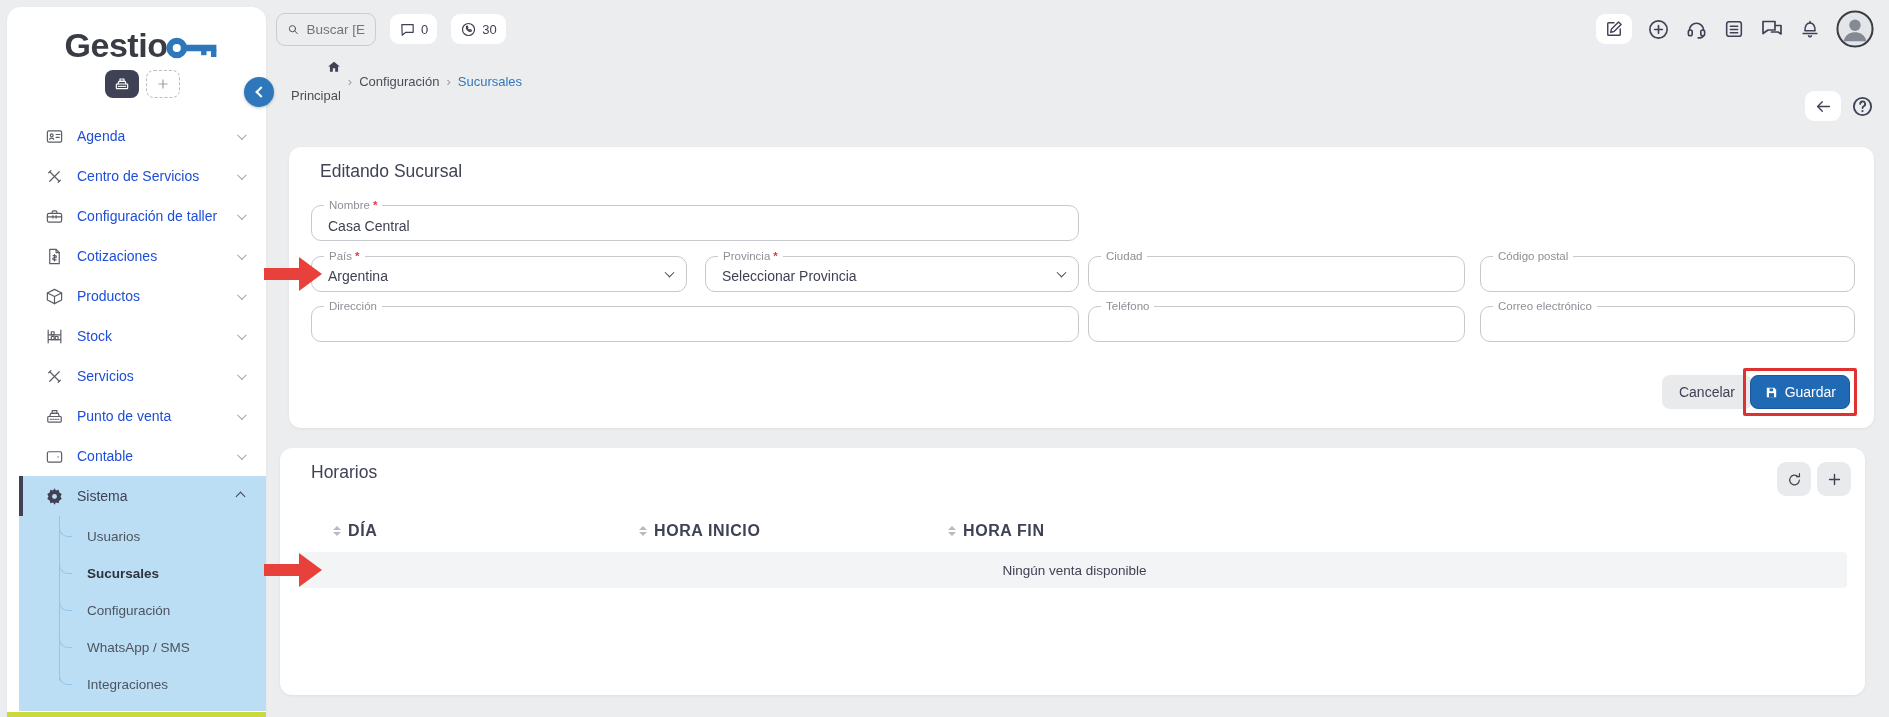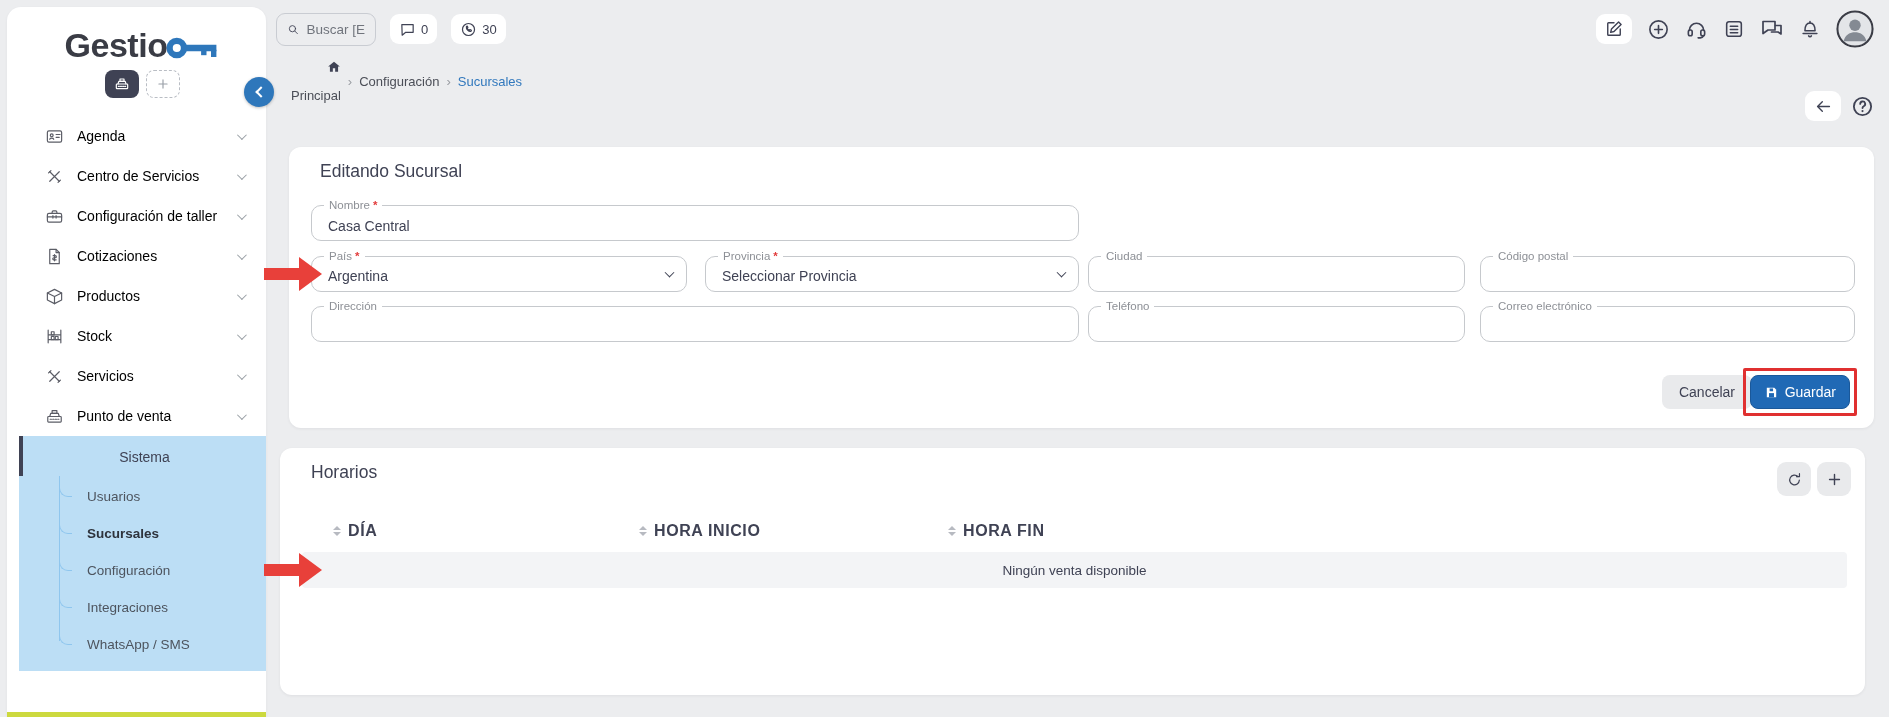--- a/index.html
+++ b/index.html
@@ -24,25 +24,25 @@
   }
   .logo { display:flex; align-items:center; justify-content:center; margin-top:16px; height:44px; }
   .logo-text { font-size:34px; font-weight:700; letter-spacing:-.5px; color:#3a3c45; }
   .logo-key { margin-left:-1px; transform:translateY(3px); }
   .logo-actions { display:flex; justify-content:center; gap:7px; margin-top:3px; }
   .wsbtn { width:34px; height:28px; border-radius:8px; display:flex; align-items:center; justify-content:center; cursor:pointer; }
   .wsbtn.dark { background:#3f4254; border:none; }
   .wsbtn.dashed { background:#fff; border:1.5px dashed #b9bdc4; color:#9aa0a8; }
 
   .menu { margin-top:18px; }
-  .mi { position:relative; display:flex; align-items:center; height:40px; padding:0 22px 0 26px; gap:13px; font-size:14px; color:#000000; cursor:pointer; }
+  .mi { position:relative; display:flex; align-items:center; height:40px; padding:0 22px 0 26px; gap:13px; font-size:14px; color:#1d4ed8; cursor:pointer; }
   .mi .lbl { white-space:nowrap; }
   .chev { width:7px; height:7px; border-right:1.6px solid #9aa0a6; border-bottom:1.6px solid #9aa0a6; transform:rotate(45deg) translateY(-2px); margin-left:auto; flex:none; }
   .chev.up { transform:rotate(-135deg); border-color:#3f4254; }
-  .mi.active { background:#bcdef5; color:#3f4254; font-weight:400;flex-direction:column; }
+  .mi.active { background:#bcdef5; color:#3f4254; font-weight:400; }
   .mi.active::before { content:""; position:absolute; left:0; top:0; width:4px; height:100%; background:#3f4254; }
 
   .submenu { position:relative; background:#bcdef5; padding:2px 0 8px 0; }
   .submenu::before { content:""; position:absolute; left:40px; top:0; height:calc(100% - 30px); border-left:1.5px solid #8fc6ee; }
   .smi { position:relative; height:37px; display:flex; align-items:center; padding-left:68px; font-size:13.5px; color:#4d545e; cursor:pointer; }
   .smi::before { content:""; position:absolute; left:40px; top:2px; width:12px; height:16px; border-left:1.5px solid #8fc6ee; border-bottom:1.5px solid #8fc6ee; border-bottom-left-radius:9px; }
   .smi.active { font-weight:700; color:#2e333c; }
   .bottom-strip { position:absolute; left:0; bottom:0; width:100%; height:5px; background:#ccd93e; }
 
   
@@ -198,20 +198,28 @@
         <span class="chev"></span>
       </div>
       <div class="mi">
         <svg class="mi-ic" width="19" height="19" viewBox="0 0 24 24">
             <rect x="3.5" y="12" width="17" height="7" rx="1"></rect>
             <path d="M6 12l1.2-4h9.6L18 12"></path>
             <rect x="9" y="4.5" width="6" height="3.5"></rect>
             <path d="M6.5 15.5h11" stroke-dasharray="1.6 1.6"></path>
           </svg>
         <span class="lbl">Punto de venta</span>
+        <span class="chev"></span>
+      </div>
+      <div class="mi">
+        <svg class="mi-ic" width="19" height="19" viewBox="0 0 24 24">
+            <rect x="3" y="6" width="18" height="13" rx="2"></rect>
+            <circle cx="16.5" cy="12.5" r="0.9" fill="#5b5d66" stroke="none"></circle>
+          </svg>
+        <span class="lbl">Contable</span>
         <span class="chev"></span>
       </div>
       <div class="mi active">
         <svg width="19" height="19" viewBox="0 0 24 24">
             <path fill="#3f4254" d="M12 1.5l1.8 3 3.4-.9.9 3.4 3 1.8-1.5 3.2 1.5 3.2-3 1.8-.9 3.4-3.4-.9-1.8 3-1.8-3-3.4.9-.9-3.4-3-1.8 1.5-3.2-1.5-3.2 3-1.8.9-3.4 3.4.9z"></path>
             <circle cx="12" cy="12" r="3.1" fill="#bcdef5"></circle>
           </svg>
         <span class="lbl">Sistema</span>
         <span class="chev up"></span>
       </div>
@@ -219,24 +227,24 @@
         <div class="smi">
             <span>Usuarios</span>
           </div>
         <div class="smi active">
             <span>Sucursales</span>
           </div>
         <div class="smi">
             <span>Configuración</span>
           </div>
         <div class="smi">
-            <span>Integraciones</span>
+            <span>WhatsApp / SMS</span>
           </div>
         <div class="smi">
-            <span>WhatsApp / SMS</span>
+            <span>Integraciones</span>
           </div>
       </div>
     </nav>
     <div class="bottom-strip"></div>
   </aside>
 
   <button class="collapse">
     <span class="chevleft"></span>
   </button>
 

